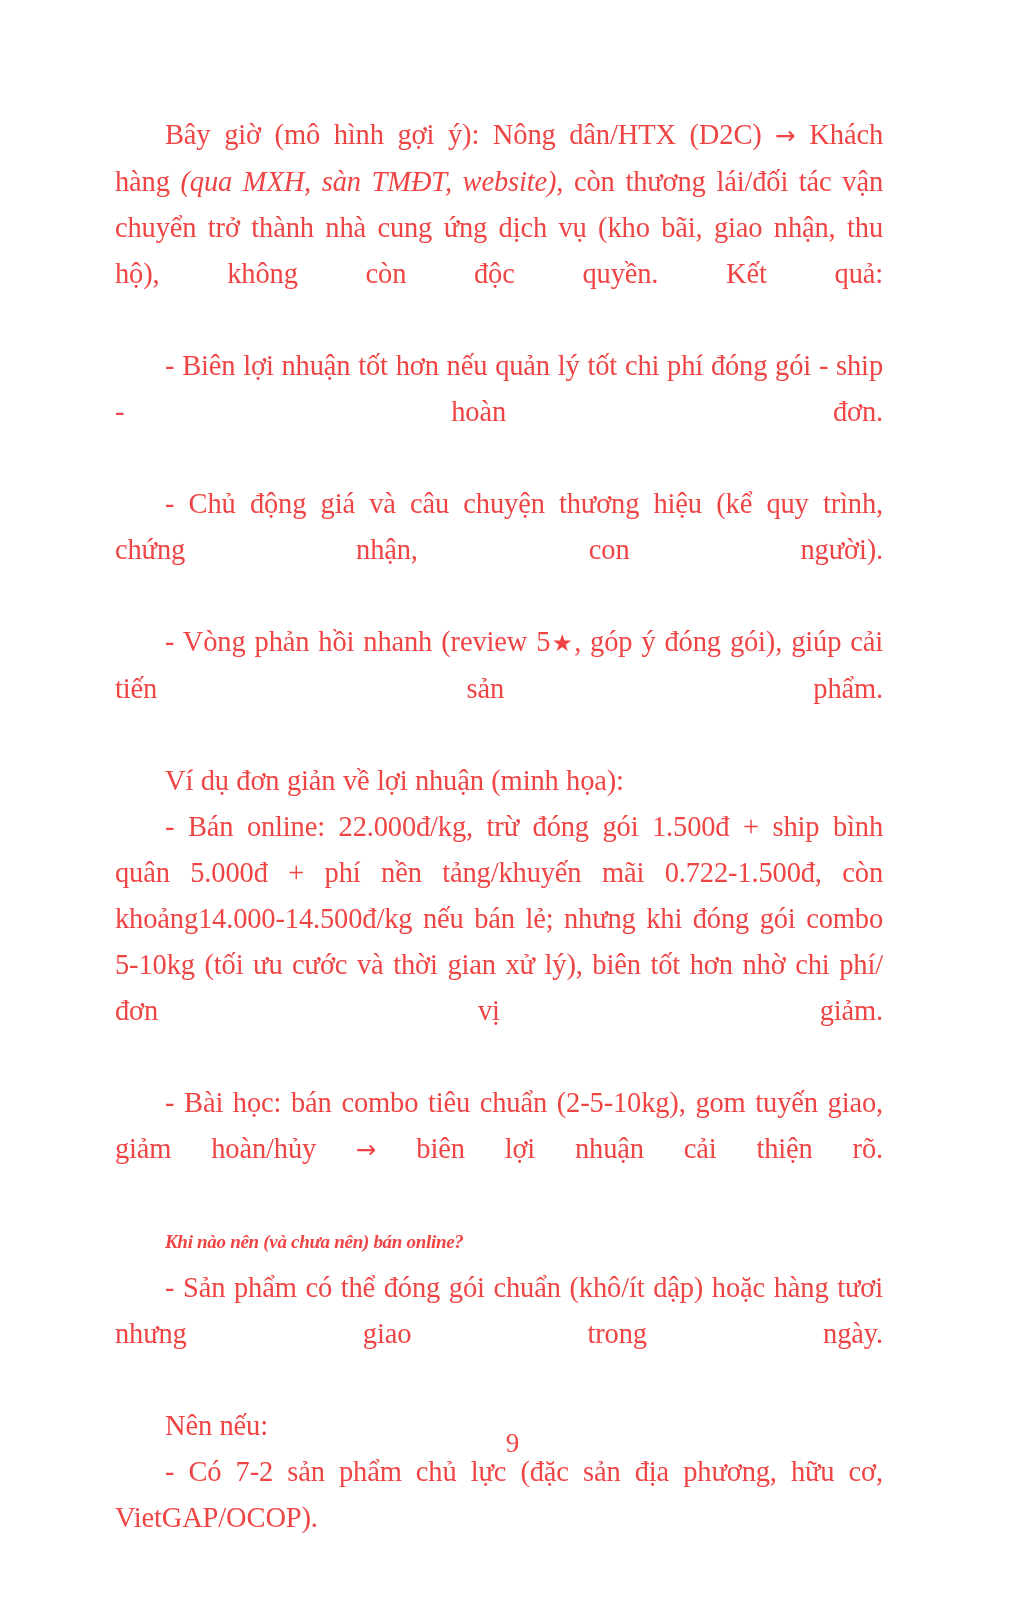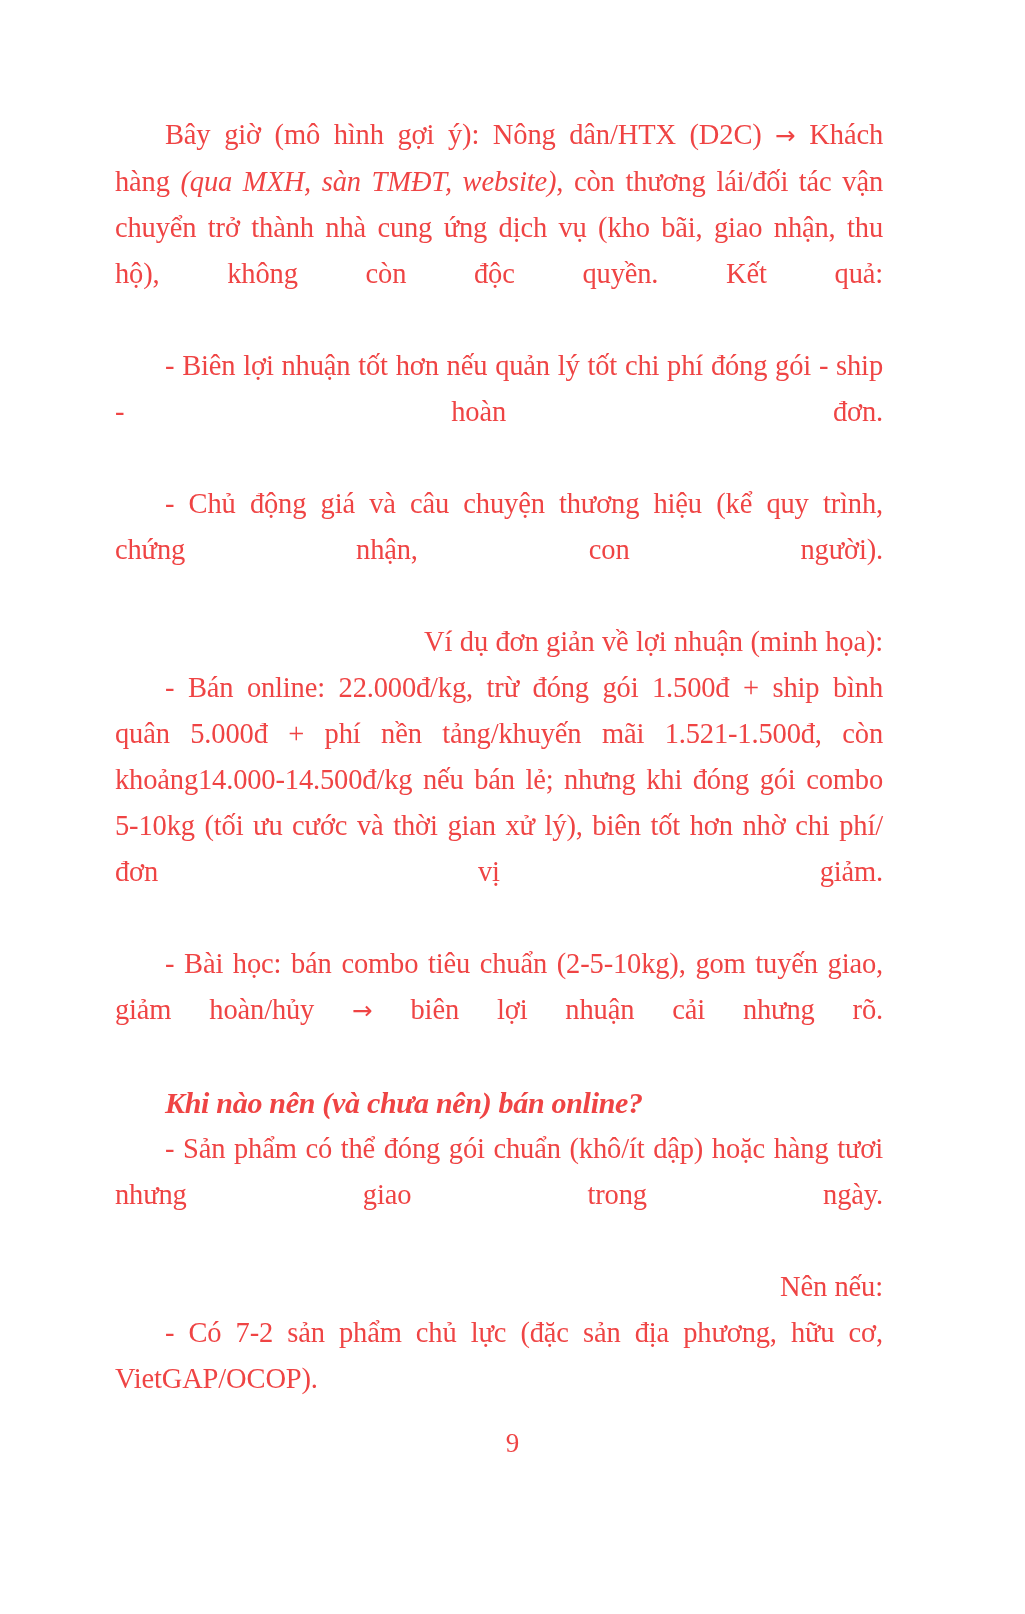--- a/index.html
+++ b/index.html
@@ -46,32 +46,32 @@
   p.para::after {
     content: "";
     display: inline-block;
     width: 100%;
   }
 
   p.para.nostretch::after { content: none; display: none; }
 
   
   p.para.single {
-    text-align: right;
+    text-align: left;
   }
 
   .ital {
     font-style: italic;
   }
 
   
   h2.subheading {
     margin: 0;
     padding: 0;
-    font-size: 30px;
+    font-size: 19px;
     line-height: 46px;
     font-weight: bold;
     font-style: italic;
     text-indent: 50px;
     text-align: left;
     letter-spacing: -0.3px;
   }
 
   .arrow-glyph,
   .star-glyph {
@@ -95,23 +95,24 @@
 </head>
 <body>
 
 <div class="page">
 
   <div class="text-column" id="text-column">
 
   <p class="para"><span>Bây giờ (mô hình gợi ý): Nông dân/HTX (D2C) </span><span class="arrow-glyph">→</span><span> Khách hàng </span><span class="ital">(qua MXH, sàn TMĐT, website)</span><span>, còn thương lái/đối tác vận chuyển trở thành nhà cung ứng dịch vụ (kho bãi, giao nhận, thu hộ), không còn độc quyền. Kết quả:</span></p>
       <p class="para"><span>- Biên lợi nhuận tốt hơn nếu quản lý tốt chi phí đóng gói - ship - hoàn đơn.</span></p>
       <p class="para"><span>- Chủ động giá và câu chuyện thương hiệu (kể quy trình, chứng nhận, con người).</span></p>
+      <p class="para"><span>- Vòng phản hồi nhanh (review 5</span><span class="star-glyph">★</span><span>, góp ý đóng gói), giúp cải tiến sản phẩm.</span></p>
       <p class="para single nostretch"><span>Ví dụ đơn giản về lợi nhuận (minh họa):</span></p>
-      <p class="para"><span>- Bán online: 22.000đ/kg, trừ đóng gói 1.500đ + ship bình quân 5.000đ + phí nền tảng/khuyến mãi 1.521-1.500đ, còn khoảng14.000-14.500đ/kg nếu bán lẻ; nhưng khi đóng gói combo 5-10kg (tối ưu cước và thời gian xử lý), biên tốt hơn nhờ chi phí/đơn vị giảm.</span></p>
-      <p class="para"><span>- Bài học: bán combo tiêu chuẩn (2-5-10kg), gom tuyến giao, giảm hoàn/hủy </span><span class="arrow-glyph">→</span><span> biên lợi nhuận cải nhưng rõ.</span></p>
+      <p class="para"><span>- Bán online: 22.000đ/kg, trừ đóng gói 1.500đ + ship bình quân 5.000đ + phí nền tảng/khuyến mãi 0.722-1.500đ, còn khoảng14.000-14.500đ/kg nếu bán lẻ; nhưng khi đóng gói combo 5-10kg (tối ưu cước và thời gian xử lý), biên tốt hơn nhờ chi phí/đơn vị giảm.</span></p>
+      <p class="para"><span>- Bài học: bán combo tiêu chuẩn (2-5-10kg), gom tuyến giao, giảm hoàn/hủy </span><span class="arrow-glyph">→</span><span> biên lợi nhuận cải thiện rõ.</span></p>
       <h2 class="subheading"><span>Khi nào nên (và chưa nên) bán online?</span></h2>
       <p class="para"><span>- Sản phẩm có thể đóng gói chuẩn (khô/ít dập) hoặc hàng tươi nhưng giao trong ngày.</span></p>
       <p class="para single nostretch"><span>Nên nếu:</span></p>
       <p class="para"><span>- Có 7-2 sản phẩm chủ lực (đặc sản địa phương, hữu cơ, VietGAP/OCOP).</span></p>
     </div>
 
   <div class="page-number">9</div>
 
 </div>
 

